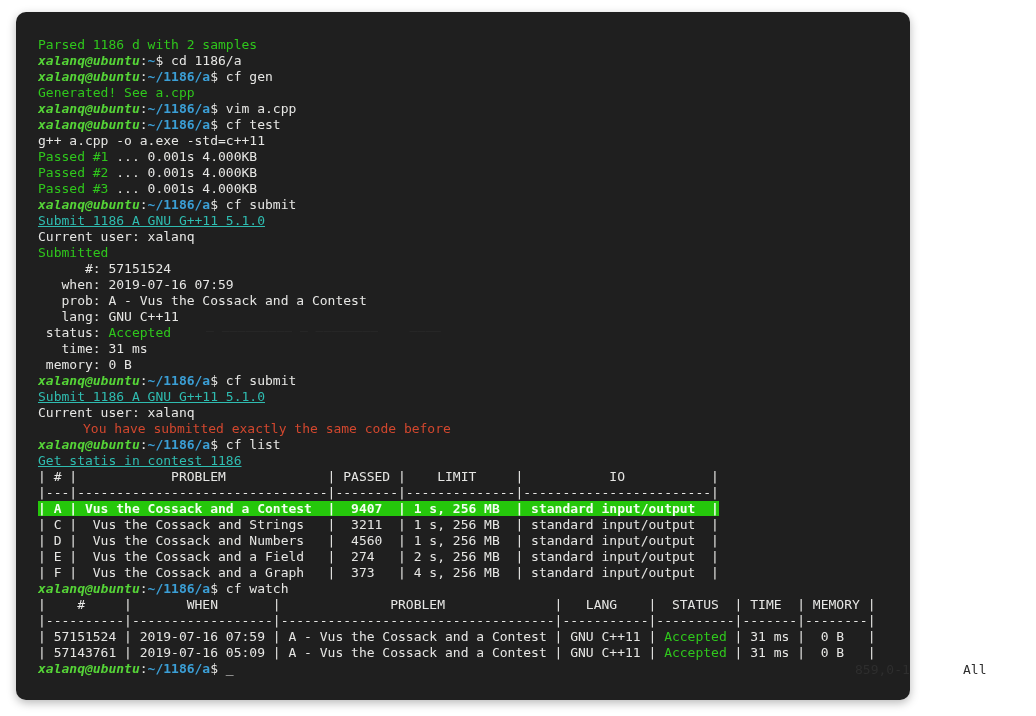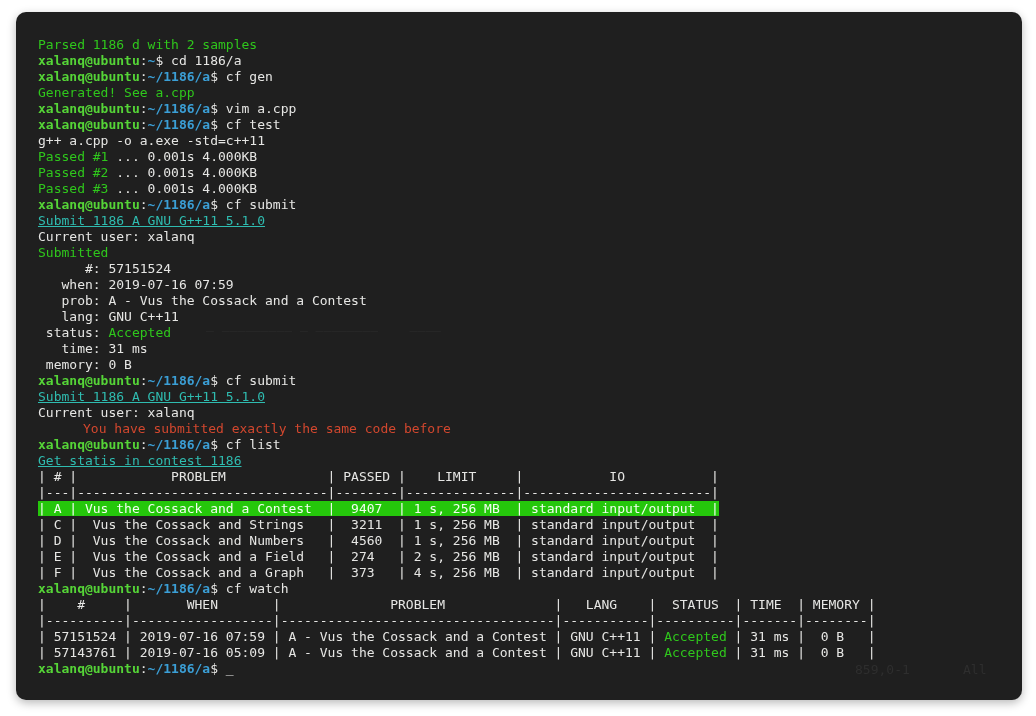--- a/index.html
+++ b/index.html
@@ -2,37 +2,37 @@
 <html style="--term-bg: #1f1f1f; --fg: #e6e6e4; --green: #2fc71c; --prompt-green: #55d437; --path-blue: #3b9fd6; --cyan: #2fbcb0; --red: #d2472e; --hl-bg: #25c70b; --hl-fg: #f2fff0; --ghost: #2e2e2e;"><head>
 <meta charset="utf-8">
 <style>
   html,body{margin:0;padding:0;}
   body{
     width:1036px;height:716px;position:relative;
     background:#ffffff;overflow:hidden;
     font-family:"DejaVu Sans Mono",monospace;
   }
   .terminal{
-    position:absolute;left:16px;top:12px;width:1006px;height:688px;
+    position:absolute;left:16px;top:12px;width:894px;height:688px;
     background:var(--term-bg);border-radius:10px;
     box-shadow:0 3px 10px rgba(0,0,0,0.28);
   }
   .term-body{
     position:absolute;left:22px;top:25px;right:6px;bottom:6px;
     font:13px/16px "DejaVu Sans Mono",monospace;
     white-space:pre;overflow:hidden;
   }
   .term-line{height:16px;white-space:pre;color:var(--fg);}
   .c-fg{color:var(--fg);}
   .c-green{color:var(--green);}
-  .c-user{color:var(--prompt-green);font-weight:bold;}
+  .c-user{color:var(--prompt-green);font-weight:bold;font-style:italic;}
   .c-path{color:var(--path-blue);font-weight:bold;}
   .c-cyan{color:var(--cyan);text-decoration:underline;}
   .c-red{color:var(--red);margin-left:45px;}
-  .c-hl{background:var(--hl-bg);color:var(--hl-fg);}
+  .c-hl{background:var(--hl-bg);color:var(--hl-fg);font-weight:bold;}
   .ghost{
     position:absolute;font:13px/16px "DejaVu Sans Mono",monospace;
     color:var(--ghost);white-space:pre;
   }
   .ghost-ruler{left:839px;top:650px;}
   .ghost-all{left:947px;top:650px;}
   .ghost-lang{left:190px;top:305px;}
 </style>
 </head>
 <body>

